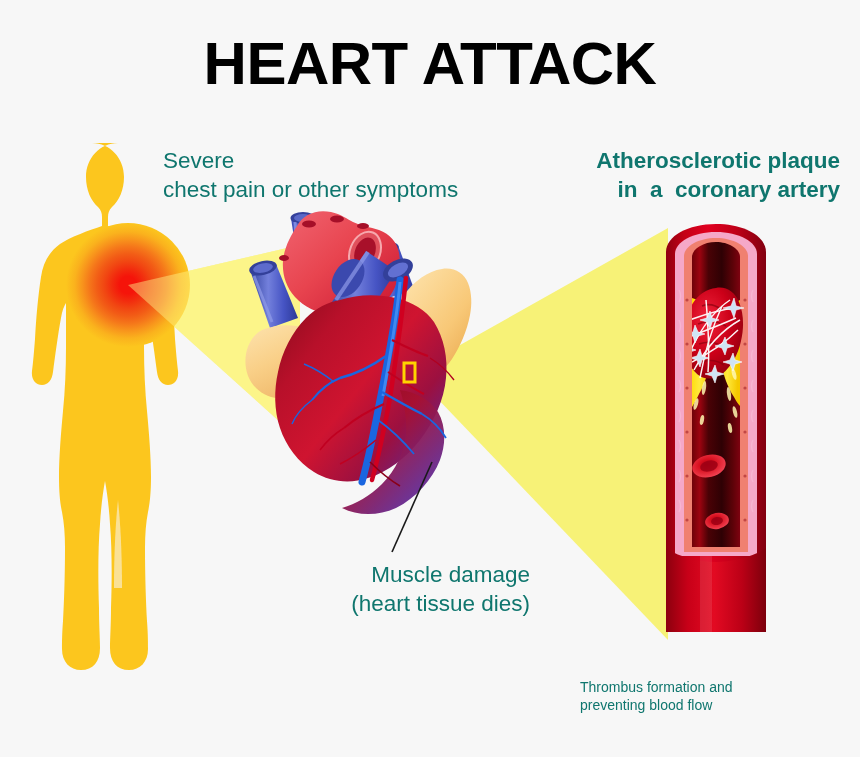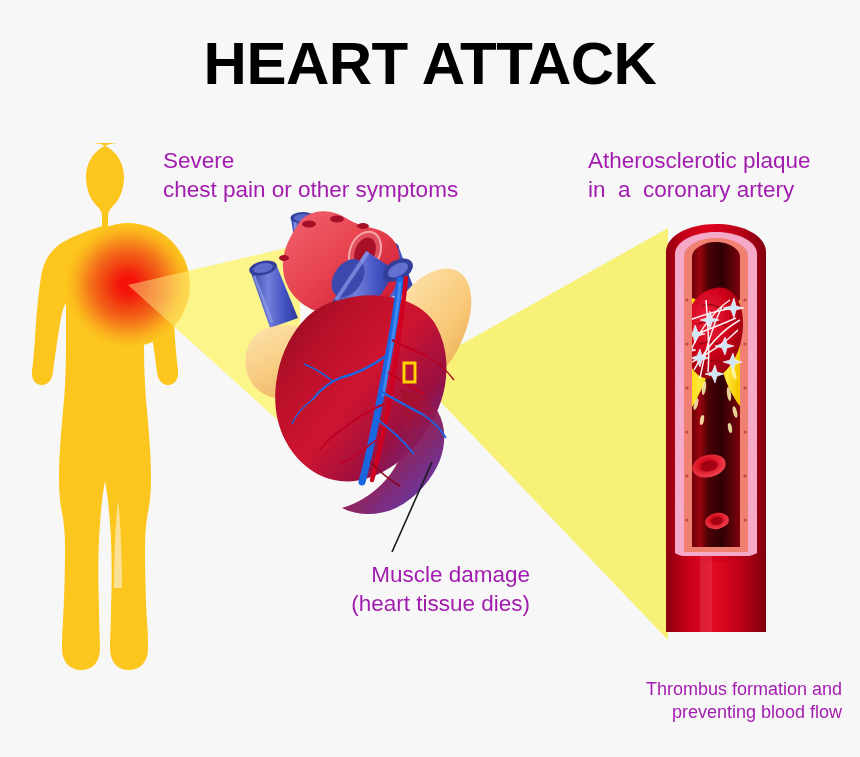--- a/index.html
+++ b/index.html
@@ -20,21 +20,21 @@
   }
   #art {
     position: absolute;
     left: 0;
     top: 0;
     width: 860px;
     height: 757px;
   }
   .lbl {
     position: absolute;
-    color: #a21caf;
+    color: #0f766e;
     font-family: "Liberation Sans", sans-serif;
     line-height: 1.30;
     white-space: pre;
   }
   #page-title {
     left: 0;
     top: 25px;
     width: 860px;
     text-align: center;
     font-size: 60px;
@@ -46,35 +46,36 @@
     left: 163px;
     top: 146px;
     font-size: 22.5px;
     text-align: left;
   }
   #label-plaque {
     left: 588px;
     top: 146px;
     width: 252px;
     font-size: 22.5px;
-    text-align: left;
+    text-align: right;
+    font-weight: bold;
   }
   #label-muscle-damage {
     left: 302px;
     top: 560px;
     width: 228px;
     font-size: 22.5px;
     text-align: right;
   }
   #label-thrombus {
     left: 580px;
     top: 678px;
     width: 262px;
-    font-size: 18px;
-    text-align: right;
+    font-size: 14px;
+    text-align: left;
   }
 </style>
 </head>
 <body>
 
 <div id="canvas" style="background: rgb(247, 247, 247);">
 
   <svg id="art" viewBox="0 0 860 757">
     <defs>
       <radialGradient id="painGrad" cx="50%" cy="50%" r="50%">

